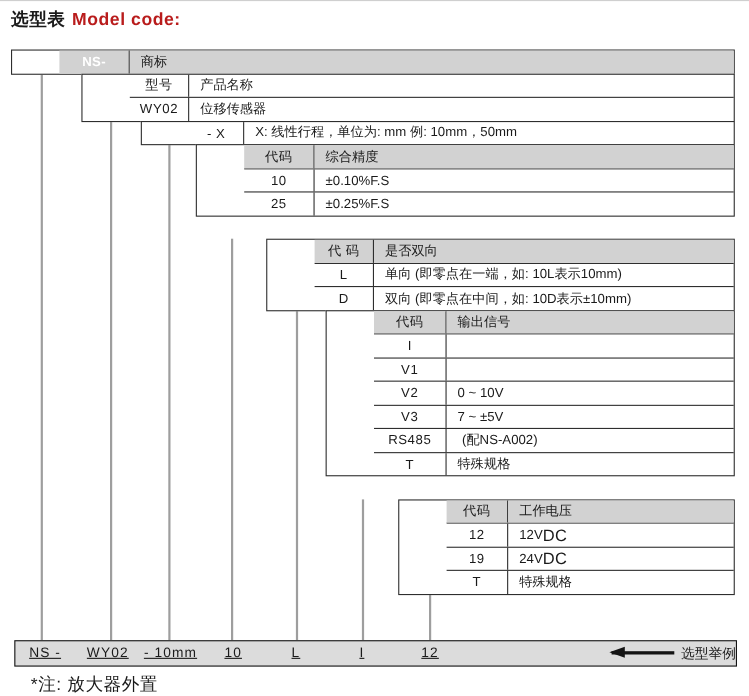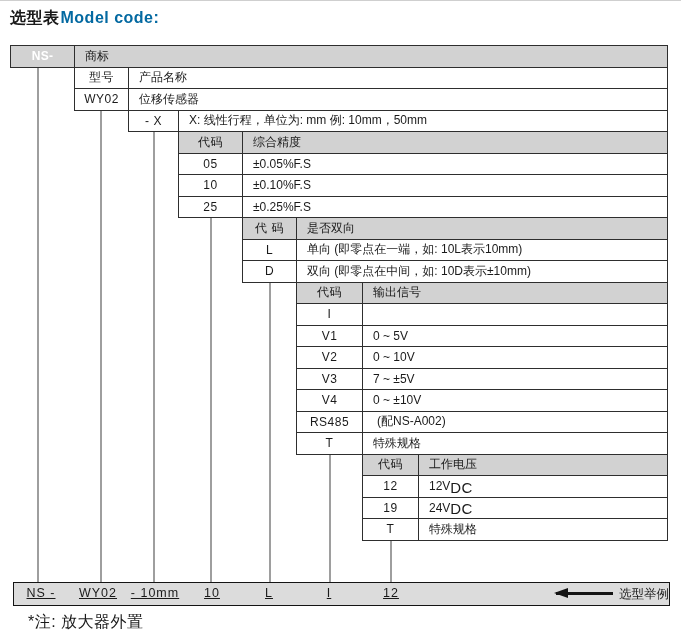--- a/index.html
+++ b/index.html
@@ -5,25 +5,25 @@
   html,body { margin:0; padding:0; }
   body {
     width:681px; height:633px; position:relative; background:#ffffff;
     font-family:"Liberation Sans","DejaVu Sans",sans-serif;
     color:#1a1a1a; overflow:hidden;
   }
   .page-top-edge { position:absolute; left:0; top:0; width:681px; height:1px; background:#cfcfcf; }
 
   .title { position:absolute; left:10px; top:8px; font-size:16px; font-weight:bold; letter-spacing:.5px; }
   .title .zh { color:#1a1a1a; }
-  .title .en { color:#0369a1; margin-left:1px; }
+  .title .en { color:#b91c1c; margin-left:6px; }
 
   .vline { position:absolute; width:1.5px; background:#9e9e9e; z-index:0; }
 
-  .block { position:absolute; background:#ffffff; border:1px solid #2e2e2e; box-sizing:border-box; z-index:1; }
+  .block { position:absolute; background:#ffffff; border:1px solid #2e2e2e; box-sizing:border-box; z-index:1;padding-left:43px; }
   .row { display:flex; height:20.5px; box-sizing:border-box; font-size:12px; }
   .row + .row { border-top:1px solid #2e2e2e; height:21.5px; }
   .code {
     flex:none; border-right:1px solid #2e2e2e; box-sizing:border-box;
     display:flex; align-items:center; justify-content:center; letter-spacing:.5px;
   }
   .desc { flex:1 1 auto; display:flex; align-items:center; padding-left:10px; overflow:hidden; white-space:nowrap; }
   .row.header .code, .row.header .desc { background:#d2d2d2; }
   .code.blue { background:#1471b6; color:#ffffff; font-weight:bold; letter-spacing:.3px; }
   .sub { font-size:15px; letter-spacing:.3px; align-self:center; padding-top:2px; }
@@ -87,24 +87,20 @@
     <div class="desc">X: 线性行程，单位为: mm 例: 10mm，50mm</div>
   </div>
 </div>
 
 <div class="block" style="left:178px; top:131px; width:490px;">
   <div class="row header">
     <div class="code" style="width:64px;">代码</div>
     <div class="desc">综合精度</div>
   </div>
   <div class="row">
-    <div class="code" style="width:64px;">05</div>
-    <div class="desc">±0.05%F.S</div>
-  </div>
-  <div class="row">
     <div class="code" style="width:64px;">10</div>
     <div class="desc">±0.10%F.S</div>
   </div>
   <div class="row">
     <div class="code" style="width:64px;">25</div>
     <div class="desc">±0.25%F.S</div>
   </div>
 </div>
 
 <div class="block" style="left:242px; top:217px; width:426px;">
@@ -125,33 +121,28 @@
 <div class="block" style="left:296px; top:281.5px; width:372px;">
   <div class="row header">
     <div class="code" style="width:66px;">代码</div>
     <div class="desc">输出信号</div>
   </div>
   <div class="row">
     <div class="code" style="width:66px;">I</div>
   </div>
   <div class="row">
     <div class="code" style="width:66px;">V1</div>
-    <div class="desc">0 ~ 5V</div>
   </div>
   <div class="row">
     <div class="code" style="width:66px;">V2</div>
     <div class="desc">0 ~ 10V</div>
   </div>
   <div class="row">
     <div class="code" style="width:66px;">V3</div>
     <div class="desc">7 ~ ±5V</div>
-  </div>
-  <div class="row">
-    <div class="code" style="width:66px;">V4</div>
-    <div class="desc">0 ~ ±10V</div>
   </div>
   <div class="row">
     <div class="code" style="width:66px;">RS485</div>
     <div class="desc" style="padding-left:14px;">(配NS-A002)</div>
   </div>
   <div class="row">
     <div class="code" style="width:66px;">T</div>
     <div class="desc">特殊规格</div>
   </div>
 </div>

